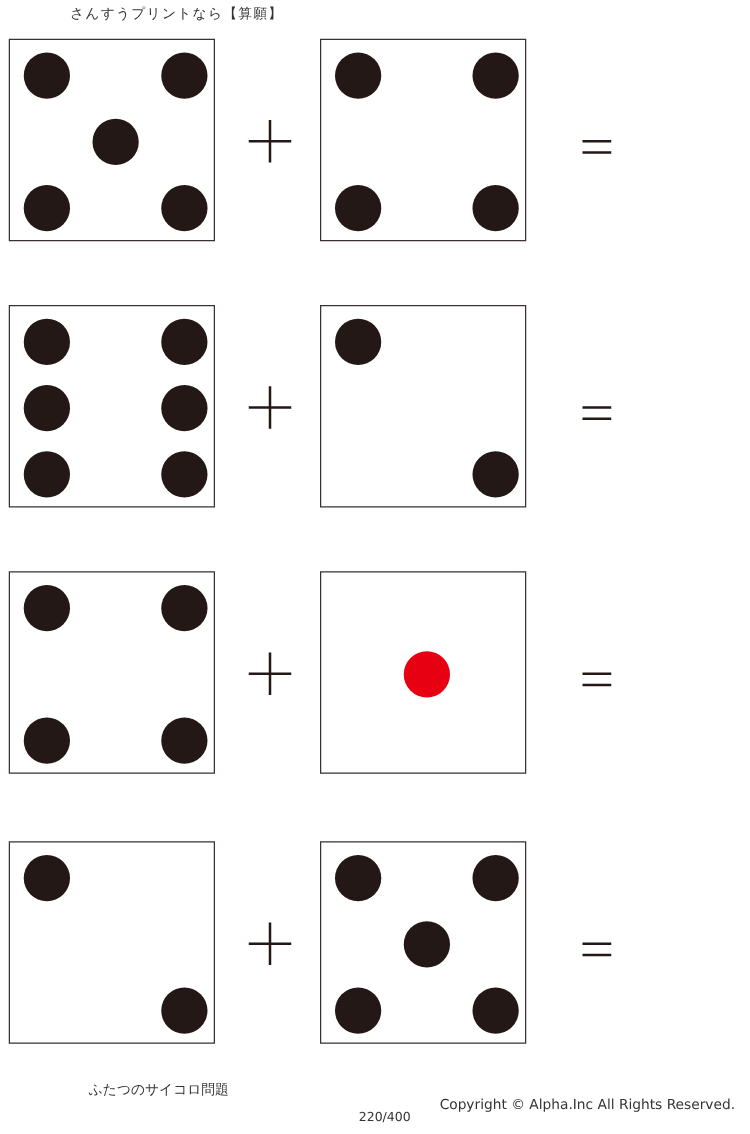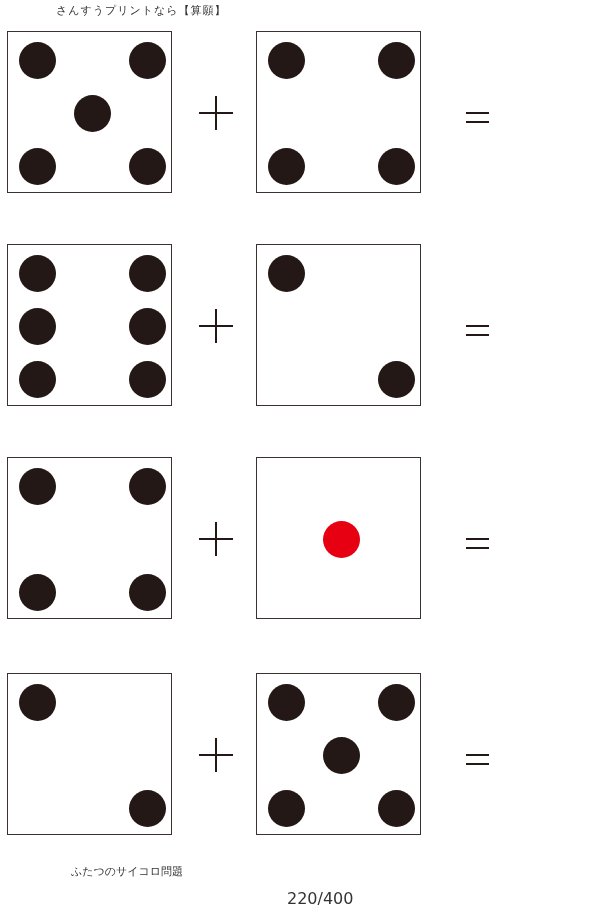--- a/index.html
+++ b/index.html
@@ -11,21 +11,21 @@
   .die.b{left:256px;}
   .pip{position:absolute;width:37px;height:37px;border-radius:50%;background:#231815;}
   .plus{position:absolute;left:199px;width:34px;height:34px;}
   .plus::before{content:"";position:absolute;left:0;top:16px;width:34px;height:2px;background:#231815;}
   .plus::after{content:"";position:absolute;left:16px;top:0;width:2px;height:34px;background:#231815;}
   .eq{position:absolute;left:466px;width:23px;height:12px;}
   .eq::before,.eq::after{content:"";position:absolute;left:0;width:23px;height:2px;background:#231815;}
   .eq::before{top:0;}
   .eq::after{top:9px;}
   .footer-left{position:absolute;left:38px;top:864px;font-size:11px;color:#333;margin-left:33px;}
-  .footer-page{position:absolute;left:287px;top:889px;font-size:16px;color:#333;}
+  .footer-page{position:absolute;left:287px;top:889px;font-size:10px;color:#333;}
   .footer-copy{position:absolute;right:12px;top:876px;font-size:11px;color:#333;text-align:right;line-height:15px;}
 </style>
 </head>
 <body>
 
 <div class="header">さんすうプリントなら【算願】</div>
 
 <div id="rows">
     <div class="row" style="top: 31px;">
       <div class="die a">
@@ -86,13 +86,14 @@
         <div class="pip" style="left: 10.5px; top: 115.5px; background: rgb(35, 24, 21);"></div>
         <div class="pip" style="left: 120.5px; top: 115.5px; background: rgb(35, 24, 21);"></div>
       </div>
       <div class="eq" style="top: 81px;"></div>
     </div>
   </div>
 
 <div class="footer-left">ふたつのサイコロ問題</div>
 <div class="footer-page">220/400</div>
 <div class="footer-copy">
+  <div>Copyright ©  Alpha.Inc All Rights Reserved.</div>
 </div>
 
 </body></html>

